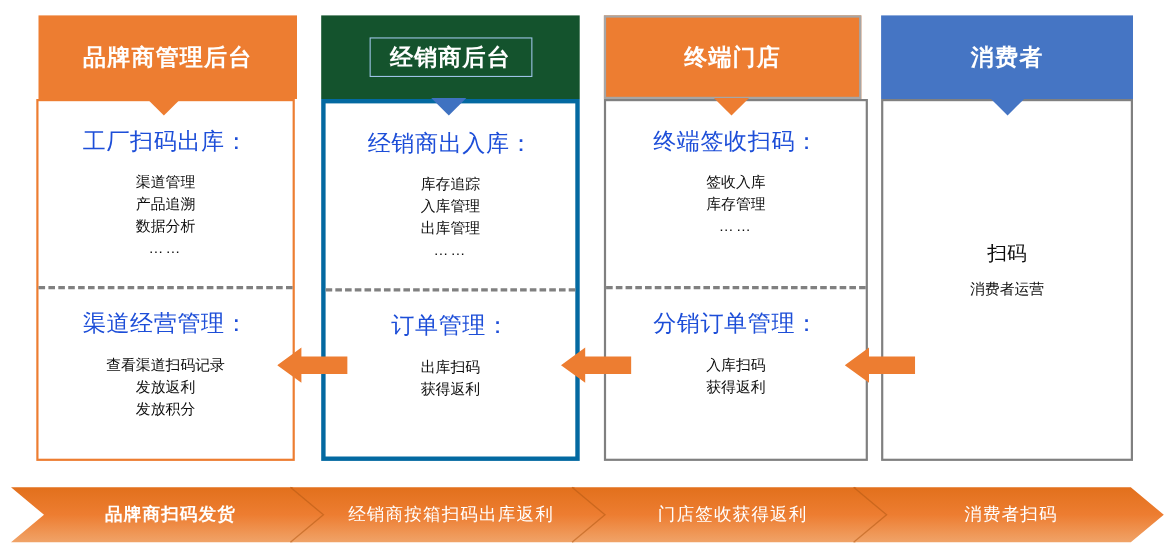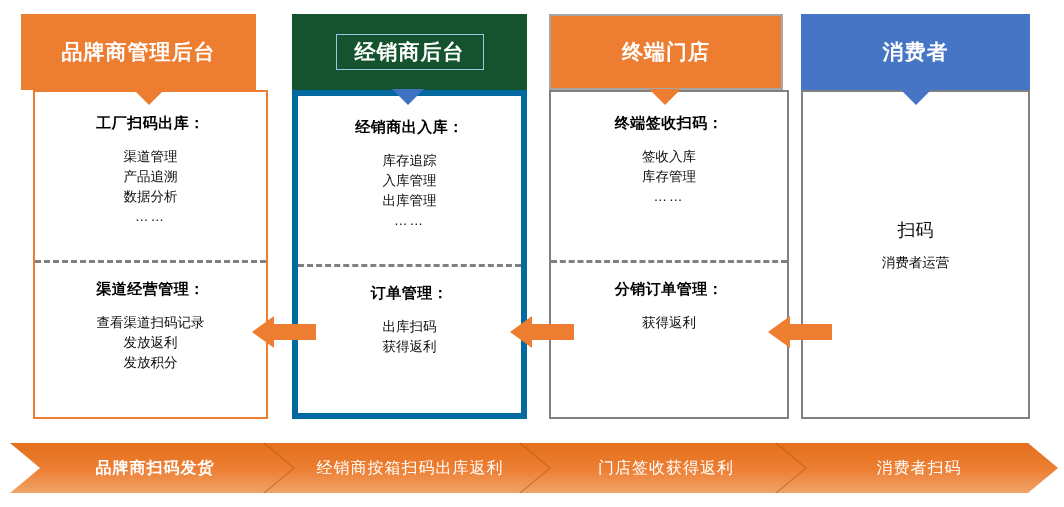--- a/index.html
+++ b/index.html
@@ -50,21 +50,21 @@
   }
 
   .col-body {
     position: absolute;
     top: 90px;
     box-sizing: border-box;
     background: #ffffff;
     z-index: 2;
   }
   .col-body.orange { border: 2px solid #ED7D31; }
-  .col-body.blue   { border: 6px solid #0369a1; }
+  .col-body.blue   { border: 4px solid #0369a1; }
   .col-body.grey   { border: 2px solid #808080; }
 
   
   .notch {
     position: absolute;
     top: 89px;
     width: 0;
     height: 0;
     border-left: 16px solid transparent;
     border-right: 16px solid transparent;
@@ -75,23 +75,23 @@
   .notch.blue-plain { border-top: 16px solid #4575C4; }
 
   
   .section {
     position: absolute;
     left: 0;
     width: 100%;
     text-align: center;
   }
   .section-title {
-    font-size: 15px;
-    font-weight: bold;
-    color: #000000;
+    font-size: 21px;
+    font-weight: normal;
+    color: #1d4ed8;
     letter-spacing: 0.5px;
   }
   .section-items {
     margin-top: 14px;
     font-size: 13.5px;
     color: #0d0d0d;
     line-height: 20px;
   }
   .section-items .item { display: block; white-space: nowrap; }
   .section-items .item.ellipsis { letter-spacing: 2px; }
@@ -149,21 +149,21 @@
     z-index: 4;
     pointer-events: none;
   }
 </style>
 </head>
 <body>
 
 <div id="stage">
 
   <div class="column">
-    <div class="col-header orange" style="left:21px; width:235px;">
+    <div class="col-header orange" style="left:35px; width:235px;">
       <span>品牌商管理后台</span>
     </div>
     <div class="notch orange" style="left:133px;"></div>
     <div class="col-body orange" style="left:33px; width:235px; height:329px;">
 
       <div class="section" style="top:22px;">
         <div class="section-title">工厂扫码出库：</div>
         <div class="section-items">
           <span class="item">渠道管理</span>
           <span class="item">产品追溯</span>
@@ -228,20 +228,21 @@
           <span class="item">库存管理</span>
           <span class="item ellipsis">……</span>
         </div>
       </div>
 
       <div class="divider" style="top:168px;"></div>
 
       <div class="section" style="top:188px;">
         <div class="section-title">分销订单管理：</div>
         <div class="section-items">
+          <span class="item">入库扫码</span>
           <span class="item">获得返利</span>
         </div>
       </div>
     </div>
   </div>
 
   <div class="column">
     <div class="col-header blue-plain" style="left:801px; width:229px;text-align:right;">
       <span>消费者</span>
     </div>

